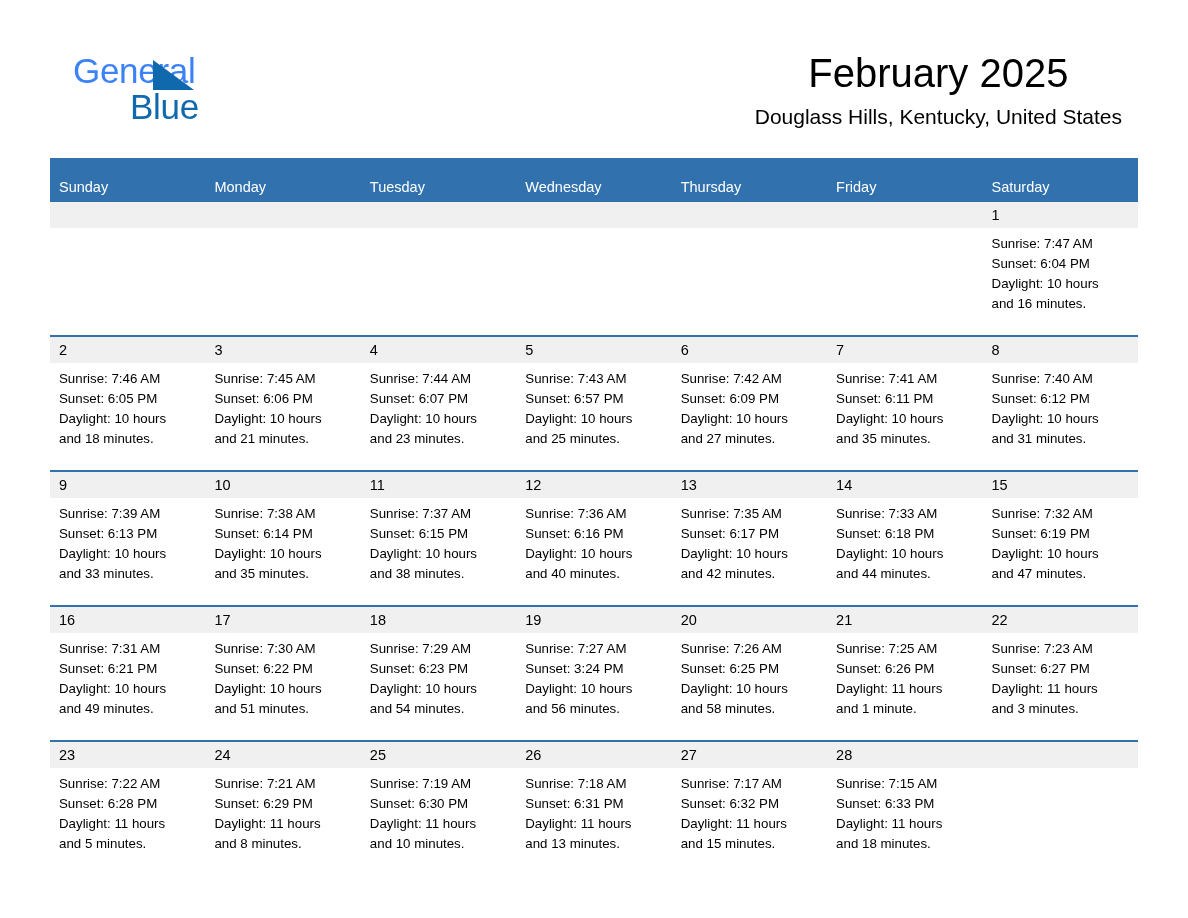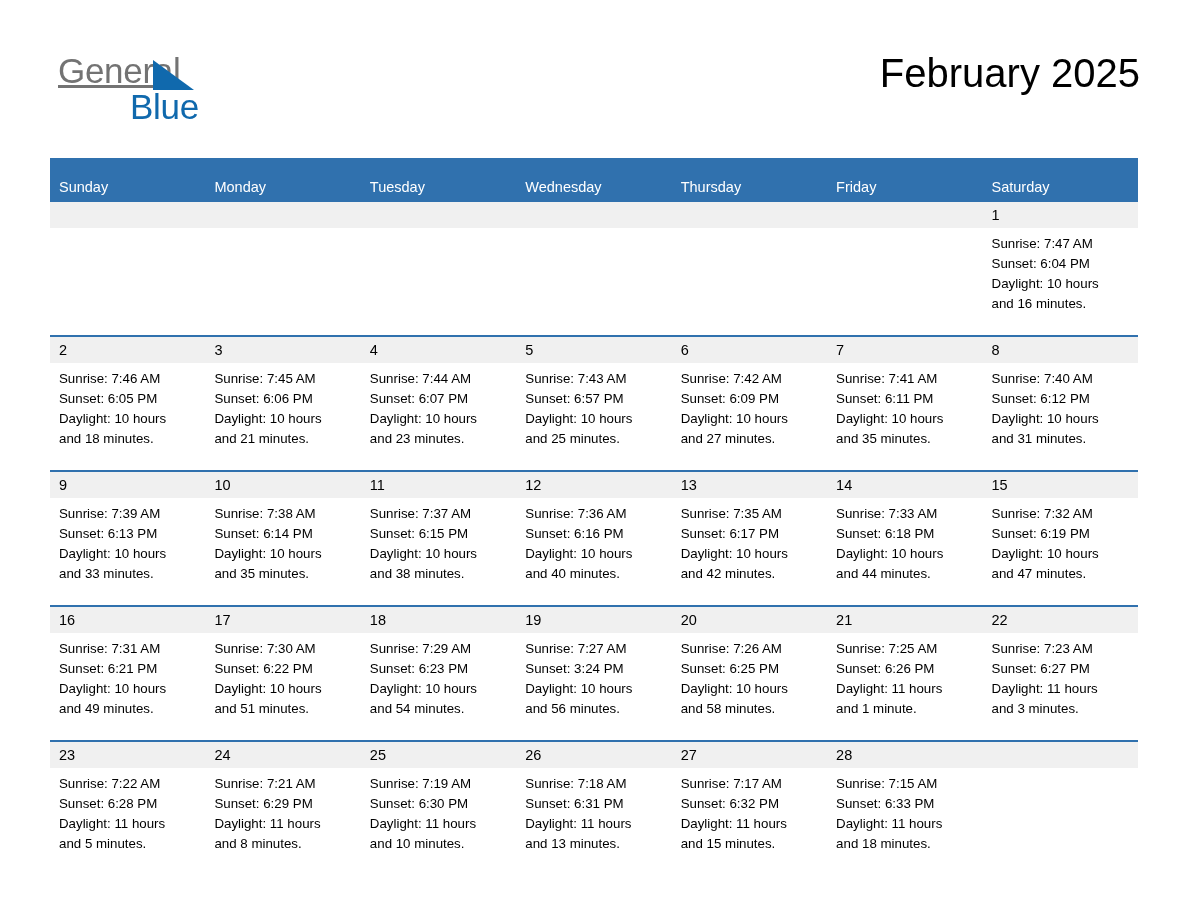--- a/index.html
+++ b/index.html
@@ -25,28 +25,27 @@
   }
   .logo {
     position: absolute;
     left: 58px;
     top: 52px;
     width: 300px;
     height: 80px;
   }
   .logo-general {
     position: absolute;
-    left: 0;
+    left: 15px;
     top: 0;
     font-size: 35px;
     line-height: 38px;
-    color: #737373;
+    color: #3b82f6;
     letter-spacing: -0.3px;
     font-family: "Liberation Sans", sans-serif;
-    text-decoration: underline;
   }
   .logo-tri {
     position: absolute;
     left: 95px;
     top: 8px;
     width: 0;
     height: 0;
     border-left: 41px solid #1069ad;
     border-top: 30px solid transparent;
   }
@@ -55,21 +54,21 @@
     left: 72px;
     top: 36px;
     font-size: 35px;
     line-height: 38px;
     color: #1069ad;
     letter-spacing: -0.3px;
   }
 
   .title-block {
     position: absolute;
-    right: 48px;
+    right: 66px;
     top: 48px;
     text-align: center;
   }
   .month-title {
     font-size: 40px;
     line-height: 50px;
     font-weight: normal;
     color: #000;
     letter-spacing: 0px;
   }
@@ -145,20 +144,21 @@
   <div class="top">
 
     <div class="logo">
       <span class="logo-general">General</span>
       <span class="logo-tri"></span>
       <span class="logo-blue">Blue</span>
     </div>
 
     <div class="title-block">
       <div class="month-title">February 2025</div>
+      <div class="location">Douglass Hills, Kentucky, United States</div>
     </div>
 
   </div>
 
   <div class="calendar">
     <table class="cal-table">
       <thead>
         <tr>
           <th>Sunday</th>
           <th>Monday</th>

